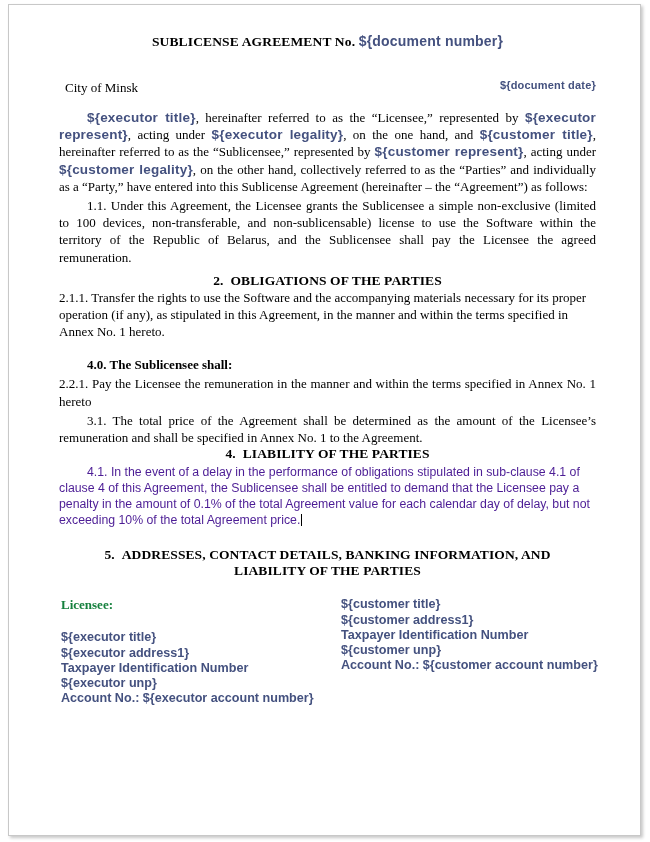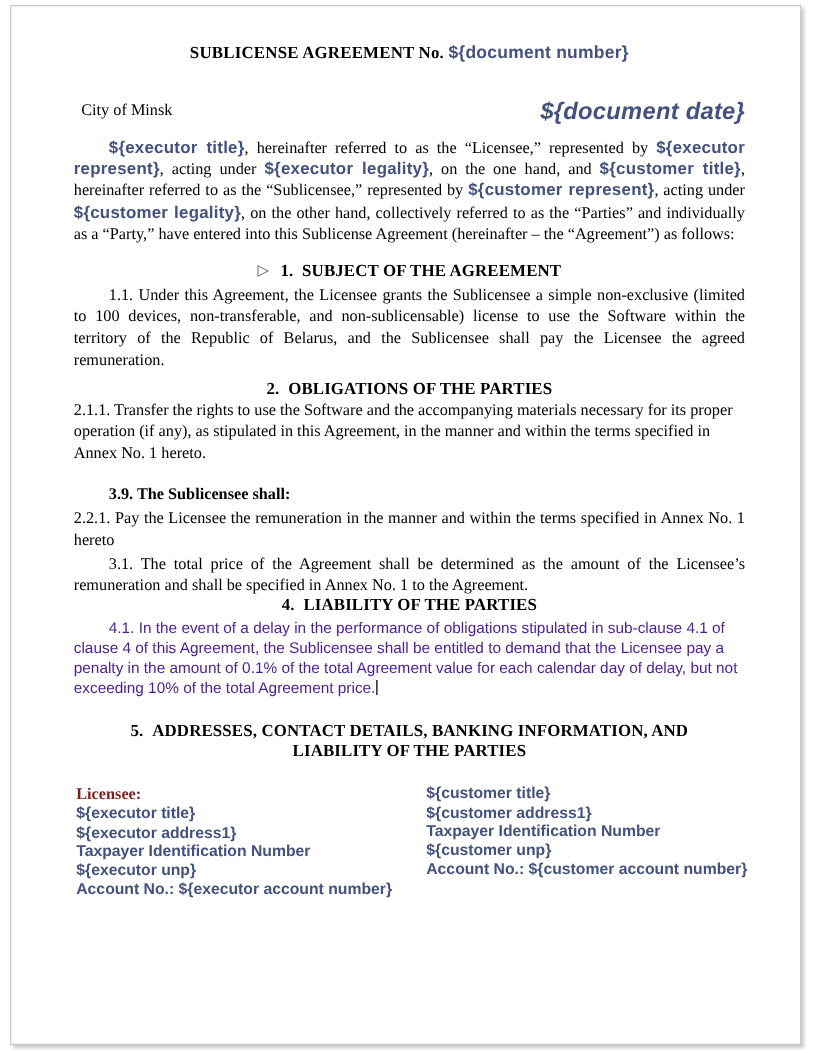--- a/index.html
+++ b/index.html
@@ -54,21 +54,21 @@
   }
   .doc-title .ph { font-size: 14px; text-align: right; }
 
   .line-city {
     position: relative;
     margin-top: 30px;
     font-size: 13px;
     height: 16px;
   }
   .line-city .city   { position: absolute; left: 6px;  top: 0; }
-  .line-city .date   { position: absolute; right: 0;   top: -1px; font-size: 19px; font-style: italic; }
+  .line-city .date   { position: absolute; right: 0;   top: -1px; font-size: 11px; }
 
   .para {
     font-size: 13px;
     line-height: 17.2px;
     text-align: justify;
     text-justify: inter-word;
     margin: 0;
     color: #000;
   }
   .para.indent { text-indent: 28px; }
@@ -120,21 +120,22 @@
   
   .sig-wrap { position: relative; margin-top: 18px; height: 180px; }
   .sig-col  { position: absolute; top: 0; width: 265px; }
   .sig-col.left  { left: 2px; }
   .sig-col.right { left: 282px; }
 
   .sig-label {
     font-family: "Liberation Serif", "DejaVu Serif", serif;
     font-size: 13px;
     font-weight: bold;
-    color: #7f1d1d;
+    color: #15803d;
+    margin-bottom: 17px;
   }
   .sig-line {
     font-family: "Liberation Sans", "DejaVu Sans", sans-serif;
     font-weight: bold;
     font-size: 12.6px;
     line-height: 15.1px;
     color: #44517f;
     white-space: nowrap;
   }
 </style>
@@ -149,32 +150,29 @@
       <span class="ph">${document  number}</span>
     </div>
 
     <div class="line-city">
       <span class="city serif">City of Minsk</span>
       <span class="date ph">${document  date}</span>
     </div>
 
     <p class="para indent lead"><span class="ph">${executor title}</span><span>, hereinafter referred to as the “Licensee,” represented by </span><span class="ph">${executor represent}</span><span>, acting under </span><span class="ph">${executor legality}</span><span>, on the one hand, and </span><span class="ph">${customer title}</span><span>, hereinafter referred to as the “Sublicensee,” represented by </span><span class="ph">${customer  represent}</span><span>, acting under </span><span class="ph">${customer  legality}</span><span>, on the other hand, collectively referred to as the “Parties” and individually as a “Party,” have entered into this Sublicense Agreement (hereinafter – the “Agreement”) as follows:</span></p>
 
-    <div class="heading" style="margin-top:14px;">
-      <span class="tri">▷</span><span class="num">1.</span><span>SUBJECT OF THE AGREEMENT</span>
-    </div>
     <p class="para indent" style="margin-top:2px;">1.1. Under this Agreement, the Licensee grants the Sublicensee a simple non-exclusive (limited to 100 devices, non-transferable, and non-sublicensable) license to use the Software within the territory of the Republic of Belarus, and the Sublicensee shall pay the Licensee the agreed remuneration.</p>
 
     <div class="heading" style="margin-top:7px;">
       <span class="num">2.</span><span>OBLIGATIONS OF THE PARTIES</span>
     </div>
 
     <p class="para" style="margin-top:0; text-align:left;">2.1.1. Transfer the rights to use the Software and the accompanying materials necessary for its proper operation (if any), as stipulated in this Agreement, in the manner and within the terms specified in Annex No. 1 hereto.</p>
 
-    <p class="sub-head" style="margin-top:17px;">3.9. The Sublicensee shall:</p>
+    <p class="sub-head" style="margin-top:17px;">4.0. The Sublicensee shall:</p>
     <p class="para" style="margin-top:2px;">2.2.1. Pay the Licensee the remuneration in the manner and within the terms specified in Annex No. 1 hereto</p>
 
     <p class="para indent" style="margin-top:2px;">3.1. The total price of the Agreement shall be determined as the amount of the Licensee’s remuneration and shall be specified in Annex No. 1 to the Agreement.</p>
 
     <div class="heading" style="">
       <span class="num">4.</span><span>LIABILITY OF THE PARTIES</span>
     </div>
     <p class="sans-para indent" style="margin-top:3px;"><span>4.1. In the event of a delay in the performance of obligations stipulated in sub-clause 4.1 of clause 4 of this Agreement, the Sublicensee shall be entitled to demand that the Licensee pay a penalty in the amount of 0.1% of the total Agreement value for each calendar day of delay, but not exceeding 10% of the total Agreement price.</span><span class="caret"></span></p>
 
     <div class="heading" style="margin-top:19px; line-height:16px;">

